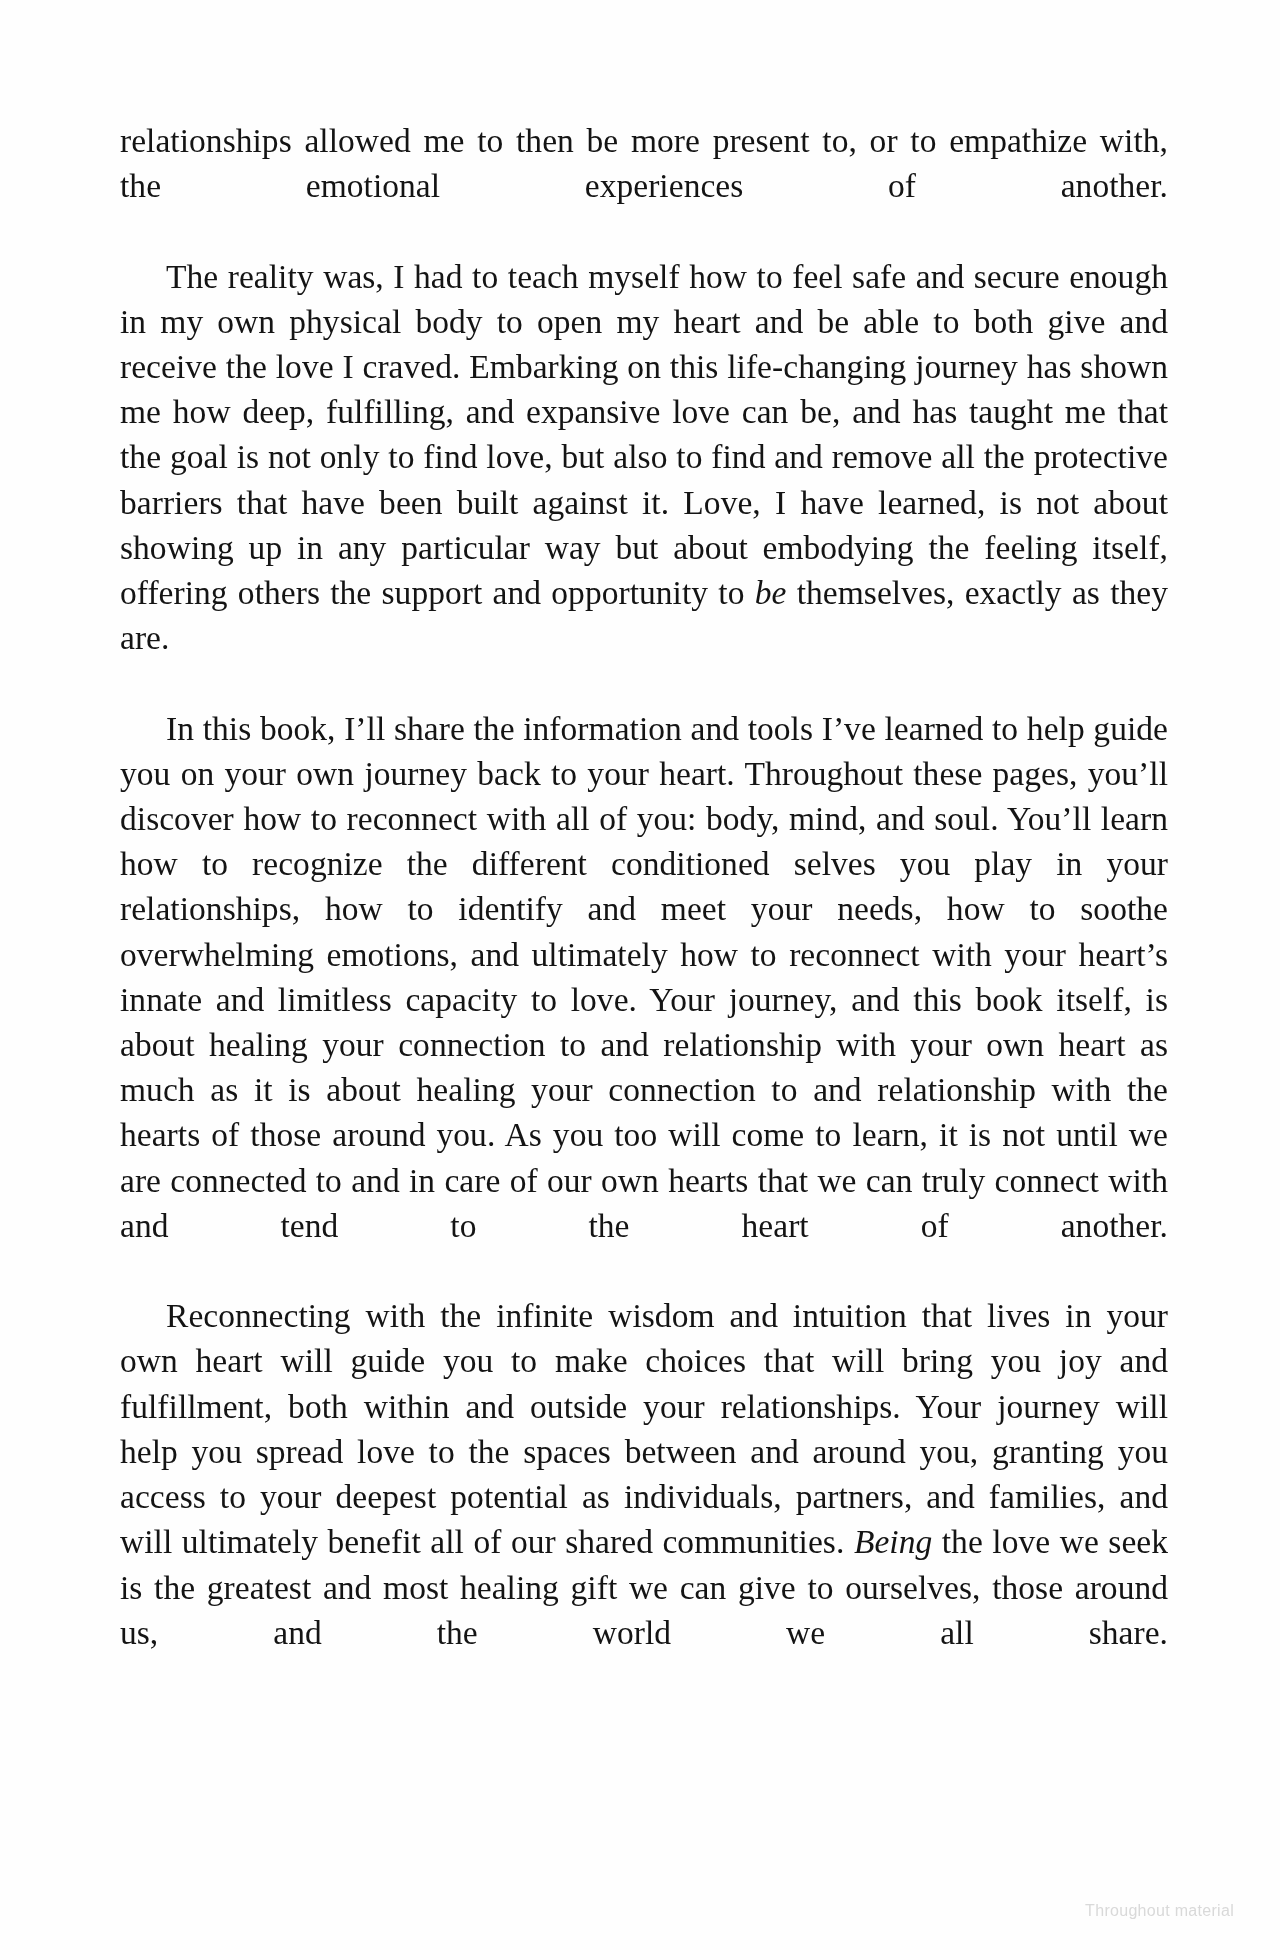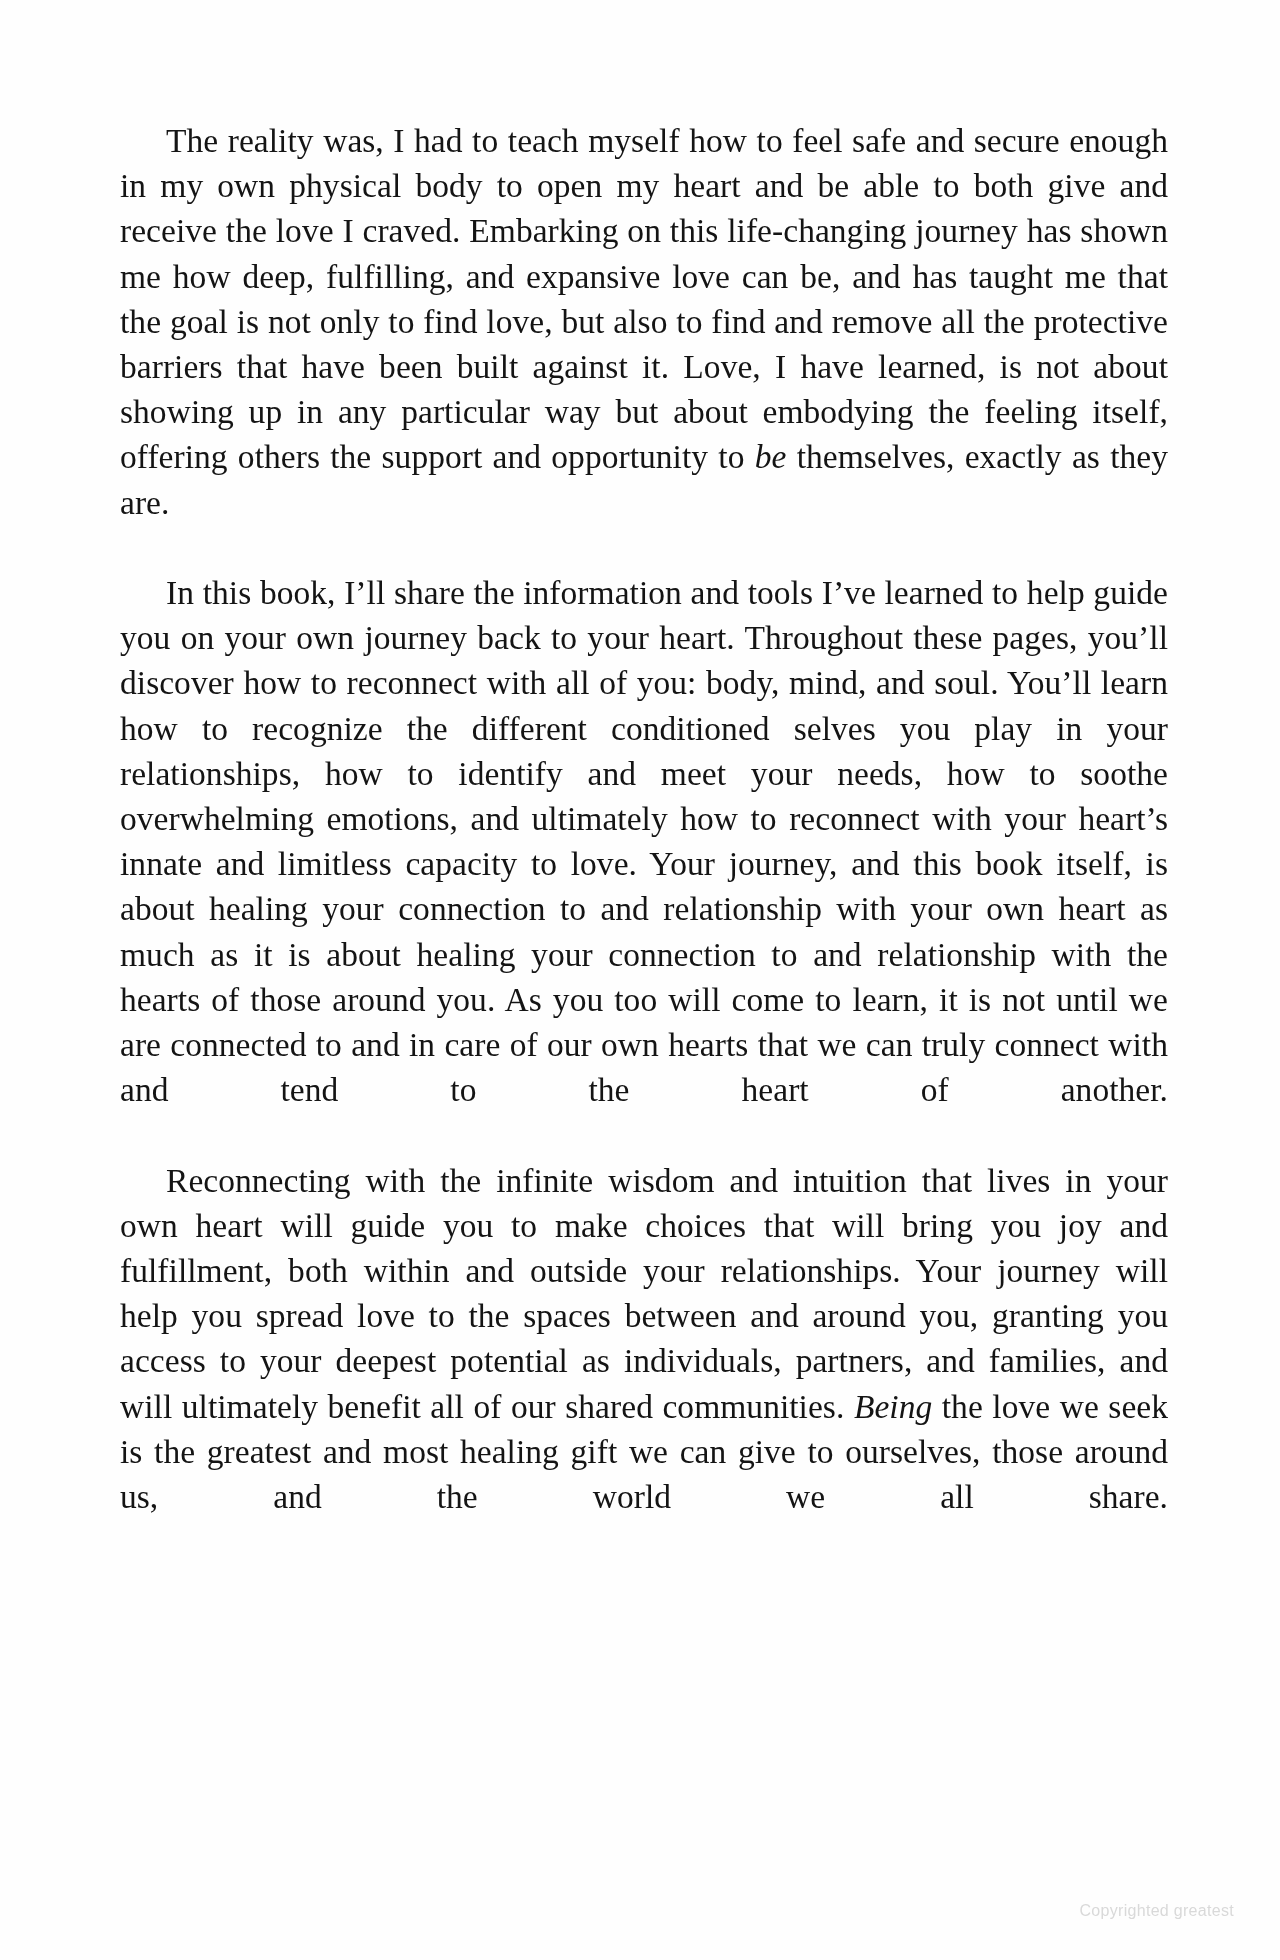--- a/index.html
+++ b/index.html
@@ -72,21 +72,22 @@
     white-space: nowrap;
   }
 </style>
 </head>
 <body>
 
 <div class="page">
 
   <div class="page-inner">
     <div class="body-text" id="body-text">
+        <p class="para">relationships allowed me to then be more present to, or to empathize with, the emotional experiences of another.</p>
         <p class="para indented">The reality was, I had to teach myself how to feel safe and secure enough in my own physical body to open my heart and be able to both give and receive the love I craved. Embarking on this life-changing journey has shown me how deep, fulfilling, and expansive love can be, and has taught me that the goal is not only to find love, but also to find and remove all the protective barriers that have been built against it. Love, I have learned, is not about showing up in any particular way but about embodying the feeling itself, offering others the support and opportunity to <em>be</em> themselves, exactly as they are.</p>
         <p class="para indented">In this book, I’ll share the information and tools I’ve learned to help guide you on your own journey back to your heart. Throughout these pages, you’ll discover how to reconnect with all of you: body, mind, and soul. You’ll learn how to recognize the different conditioned selves you play in your relationships, how to identify and meet your needs, how to soothe overwhelming emotions, and ultimately how to reconnect with your heart’s innate and limitless capacity to love. Your journey, and this book itself, is about healing your connection to and relationship with your own heart as much as it is about healing your connection to and relationship with the hearts of those around you. As you too will come to learn, it is not until we are connected to and in care of our own hearts that we can truly connect with and tend to the heart of another.</p>
         <p class="para indented">Reconnecting with the infinite wisdom and intuition that lives in your own heart will guide you to make choices that will bring you joy and fulfillment, both within and outside your relationships. Your journey will help you spread love to the spaces between and around you, granting you access to your deepest potential as individuals, partners, and families, and will ultimately benefit all of our shared communities. <em>Being</em> the love we seek is the greatest and most healing gift we can give to ourselves, those around us, and the world we all share.</p>
       </div>
   </div>
 
-  <div class="watermark">Copyrighted greatest</div>
+  <div class="watermark">Throughout material</div>
 
 </div>
 
 </body></html>

